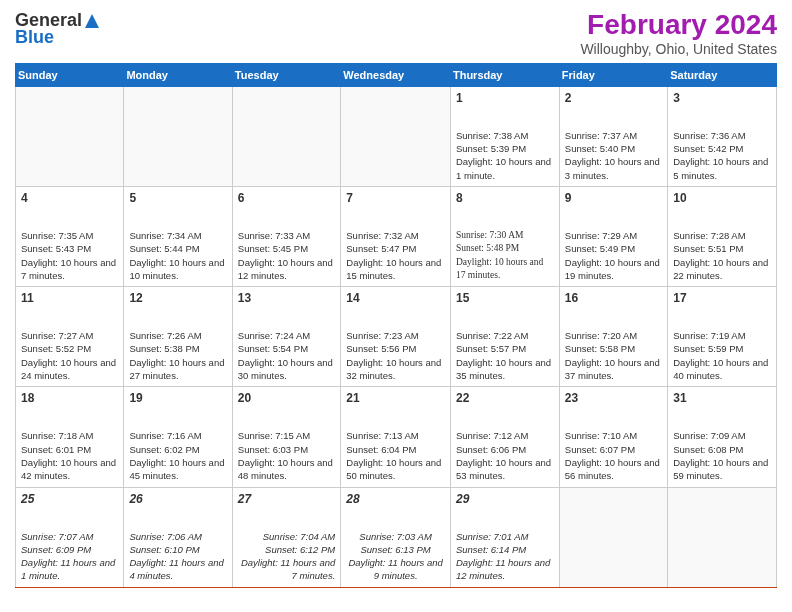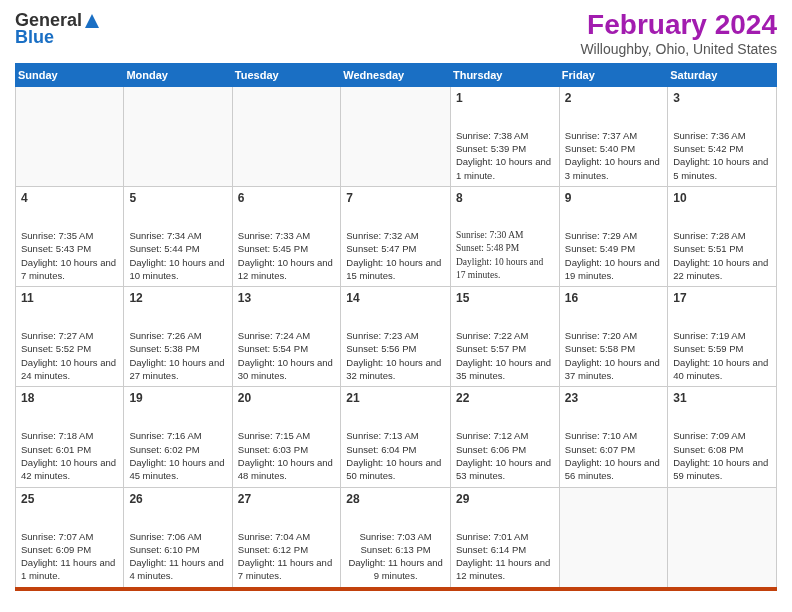--- a/index.html
+++ b/index.html
@@ -70,21 +70,22 @@
       display: block;
       margin-bottom: 2px;
     }
     .day-info {
       font-size: 9.5px;
       color: #333;
       line-height: 1.4;
       margin-top: 24px;
     }
     .last-row td {
-      border-bottom: 4px solid #c2410c;
+      border-bottom: 1px solid #c2410c;
+      font-style: italic;
     }
   </style>
 </head>
 <body>
 
 <div class="container">
   <div class="header-area">
     <div class="logo">
       <div style="display:flex;align-items:center;">
         <span style="font-size:18px;font-weight:bold;color:#333;">General</span>
@@ -277,21 +278,21 @@
 Daylight: 11 hours and 1 minute.</div>
           </td>
           <td>
             <span class="day-number">26</span>
             <div class="day-info" style="white-space: pre-line;">Sunrise: 7:06 AM
 Sunset: 6:10 PM
 Daylight: 11 hours and 4 minutes.</div>
           </td>
           <td>
             <span class="day-number">27</span>
-            <div class="day-info" style="white-space: pre-line;">Sunrise: 7:04 AM
+            <div class="day-info" style="white-space: pre-line; text-align: right;">Sunrise: 7:04 AM
 Sunset: 6:12 PM
 Daylight: 11 hours and 7 minutes.</div>
           </td>
           <td>
             <span class="day-number">28</span>
             <div class="day-info" style="white-space: pre-line; text-align: center;">Sunrise: 7:03 AM
 Sunset: 6:13 PM
 Daylight: 11 hours and 9 minutes.</div>
           </td>
           <td>

